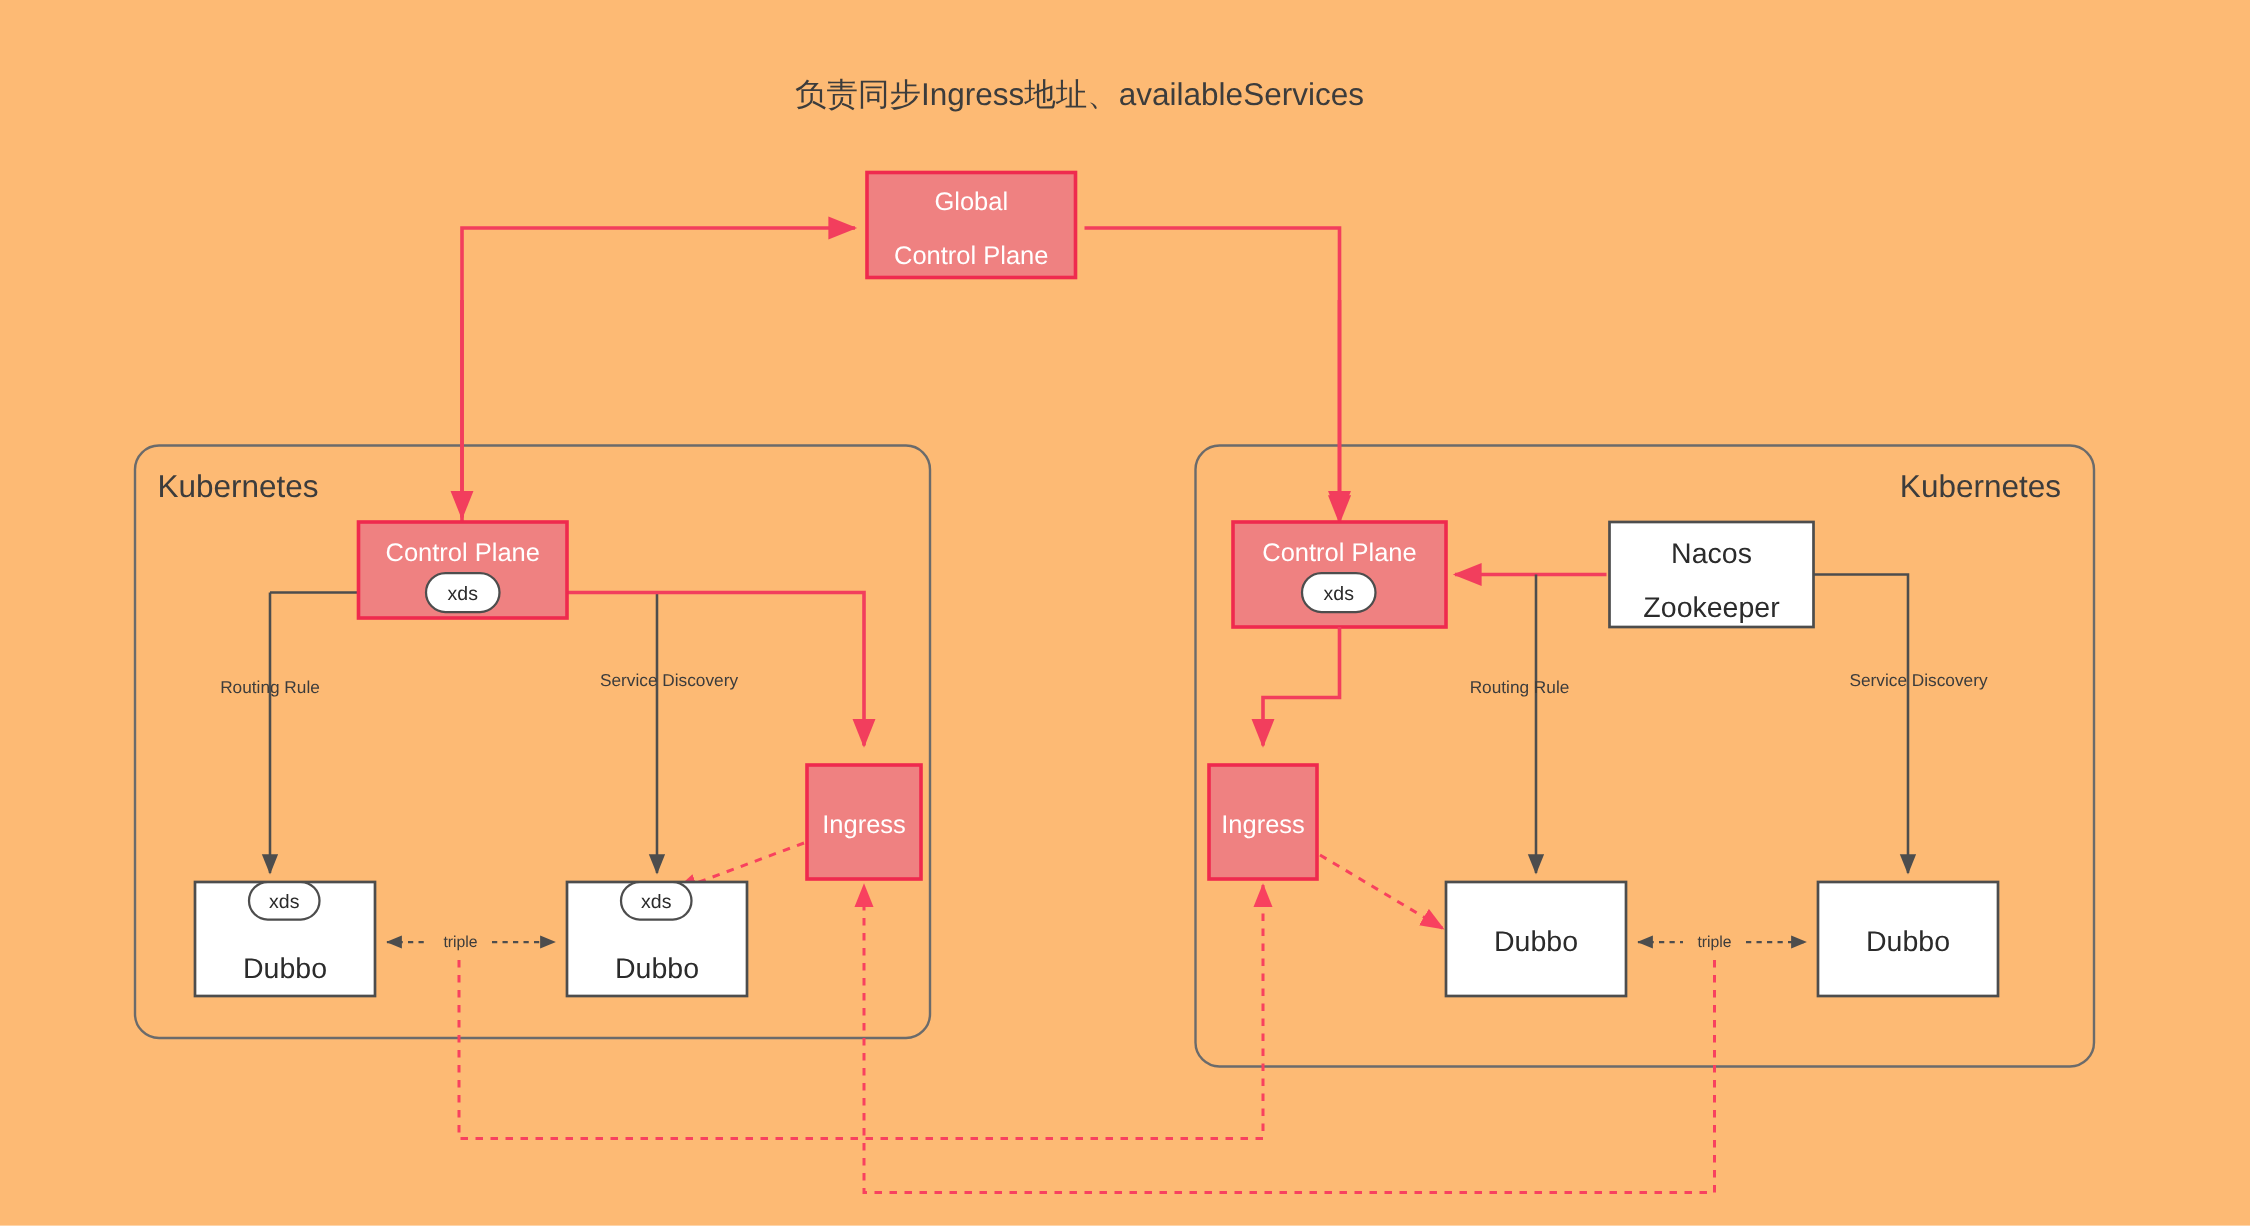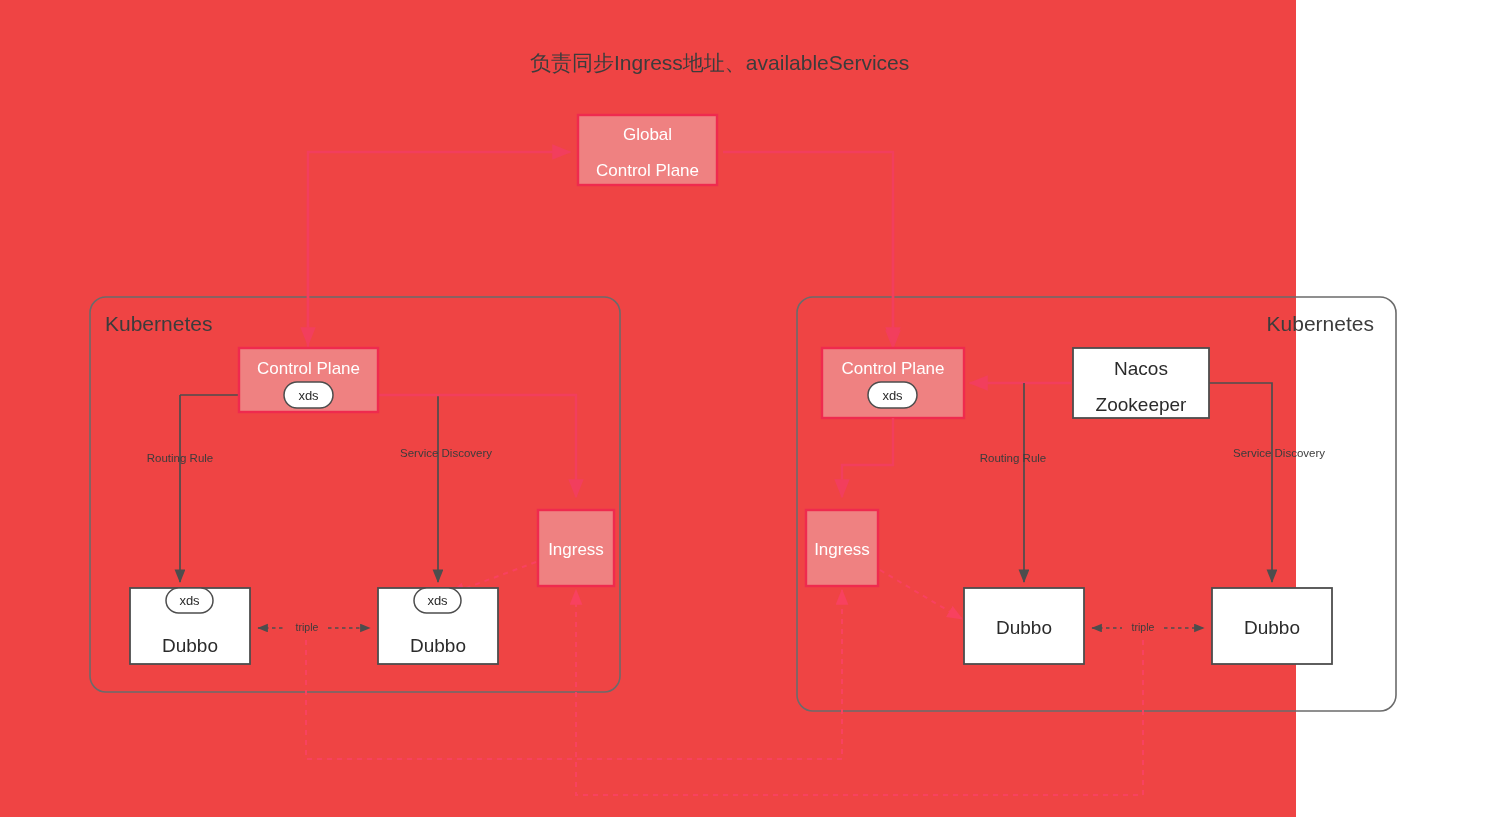--- a/index.html
+++ b/index.html
@@ -9,23 +9,23 @@
   }
   body {
     font-family: "Liberation Sans", sans-serif;
     width: 1500px;
     height: 817px;
     overflow: hidden;
     position: relative;
   }
   #stage {
     position: relative;
-    width: 1296px;
+    width: 1500px;
     height: 817px;
-    background: #ef4444;
+    background: #fdba74;
   }
   svg#diagram {
     position: absolute;
     left: 0;
     top: 0;
     width: 1500px;
     height: 817px;
   }
   text { font-family: "Liberation Sans", sans-serif; }
   .t-title { font-size: 21px; fill: #3c3c3c; }

